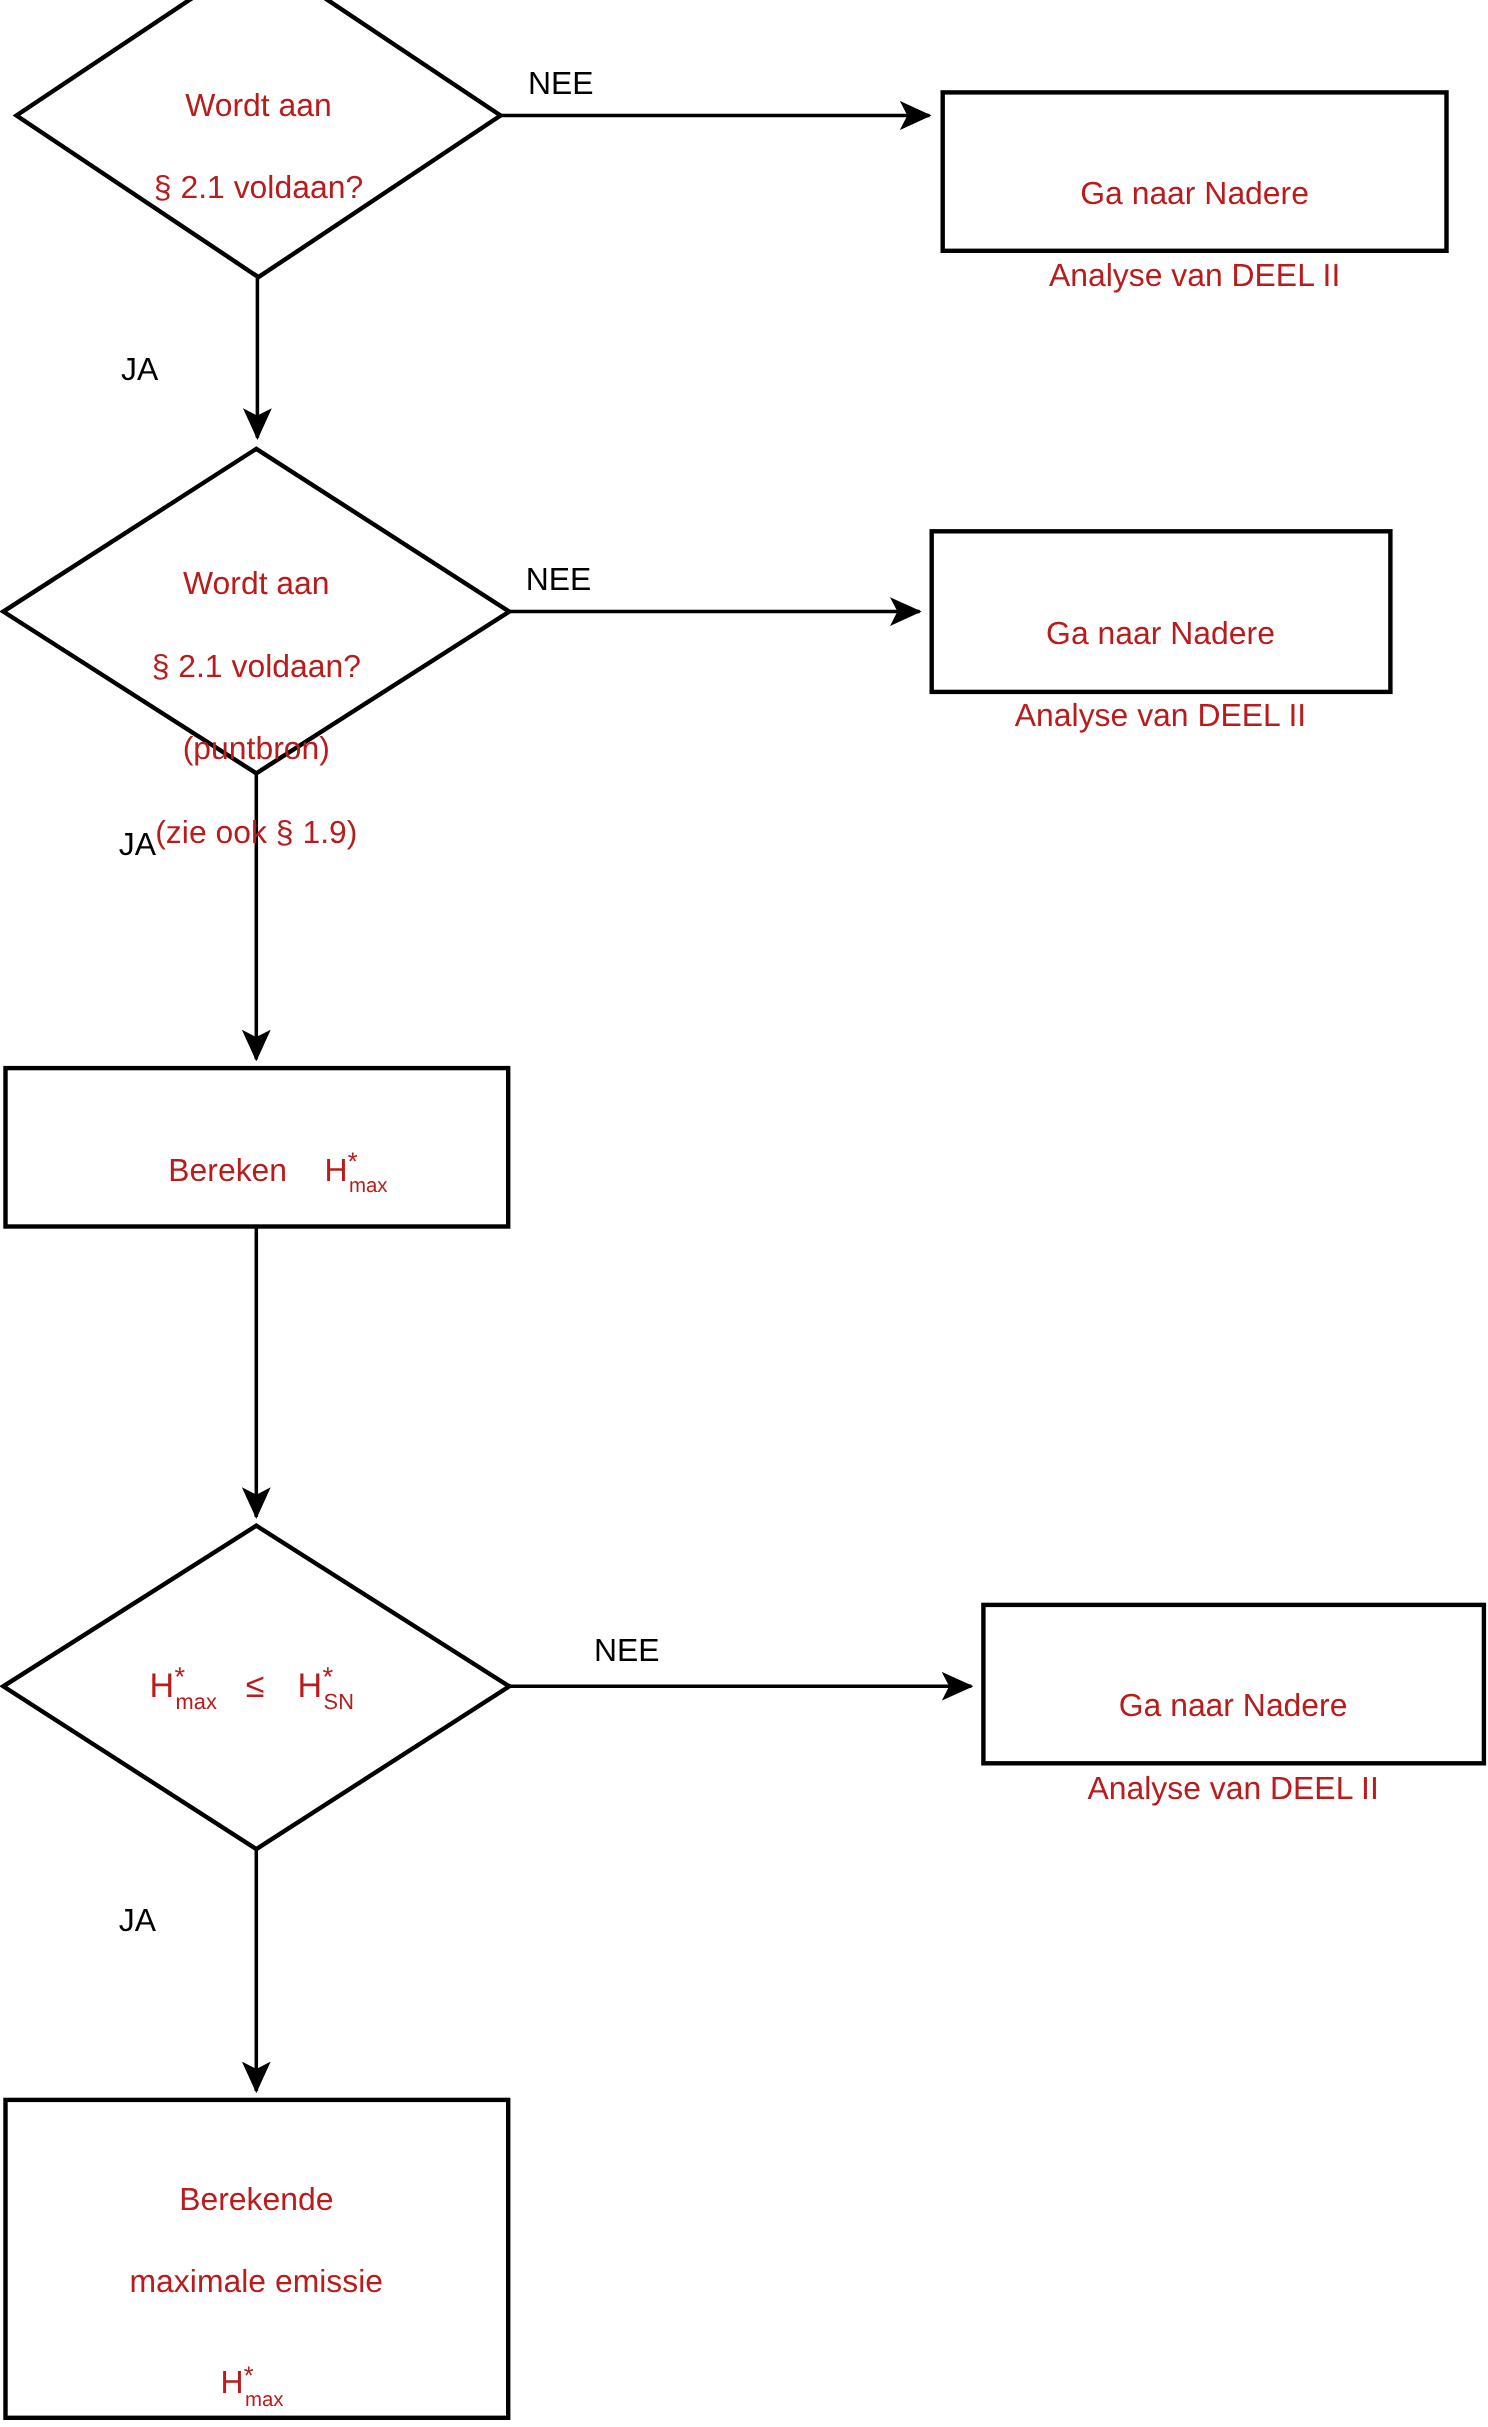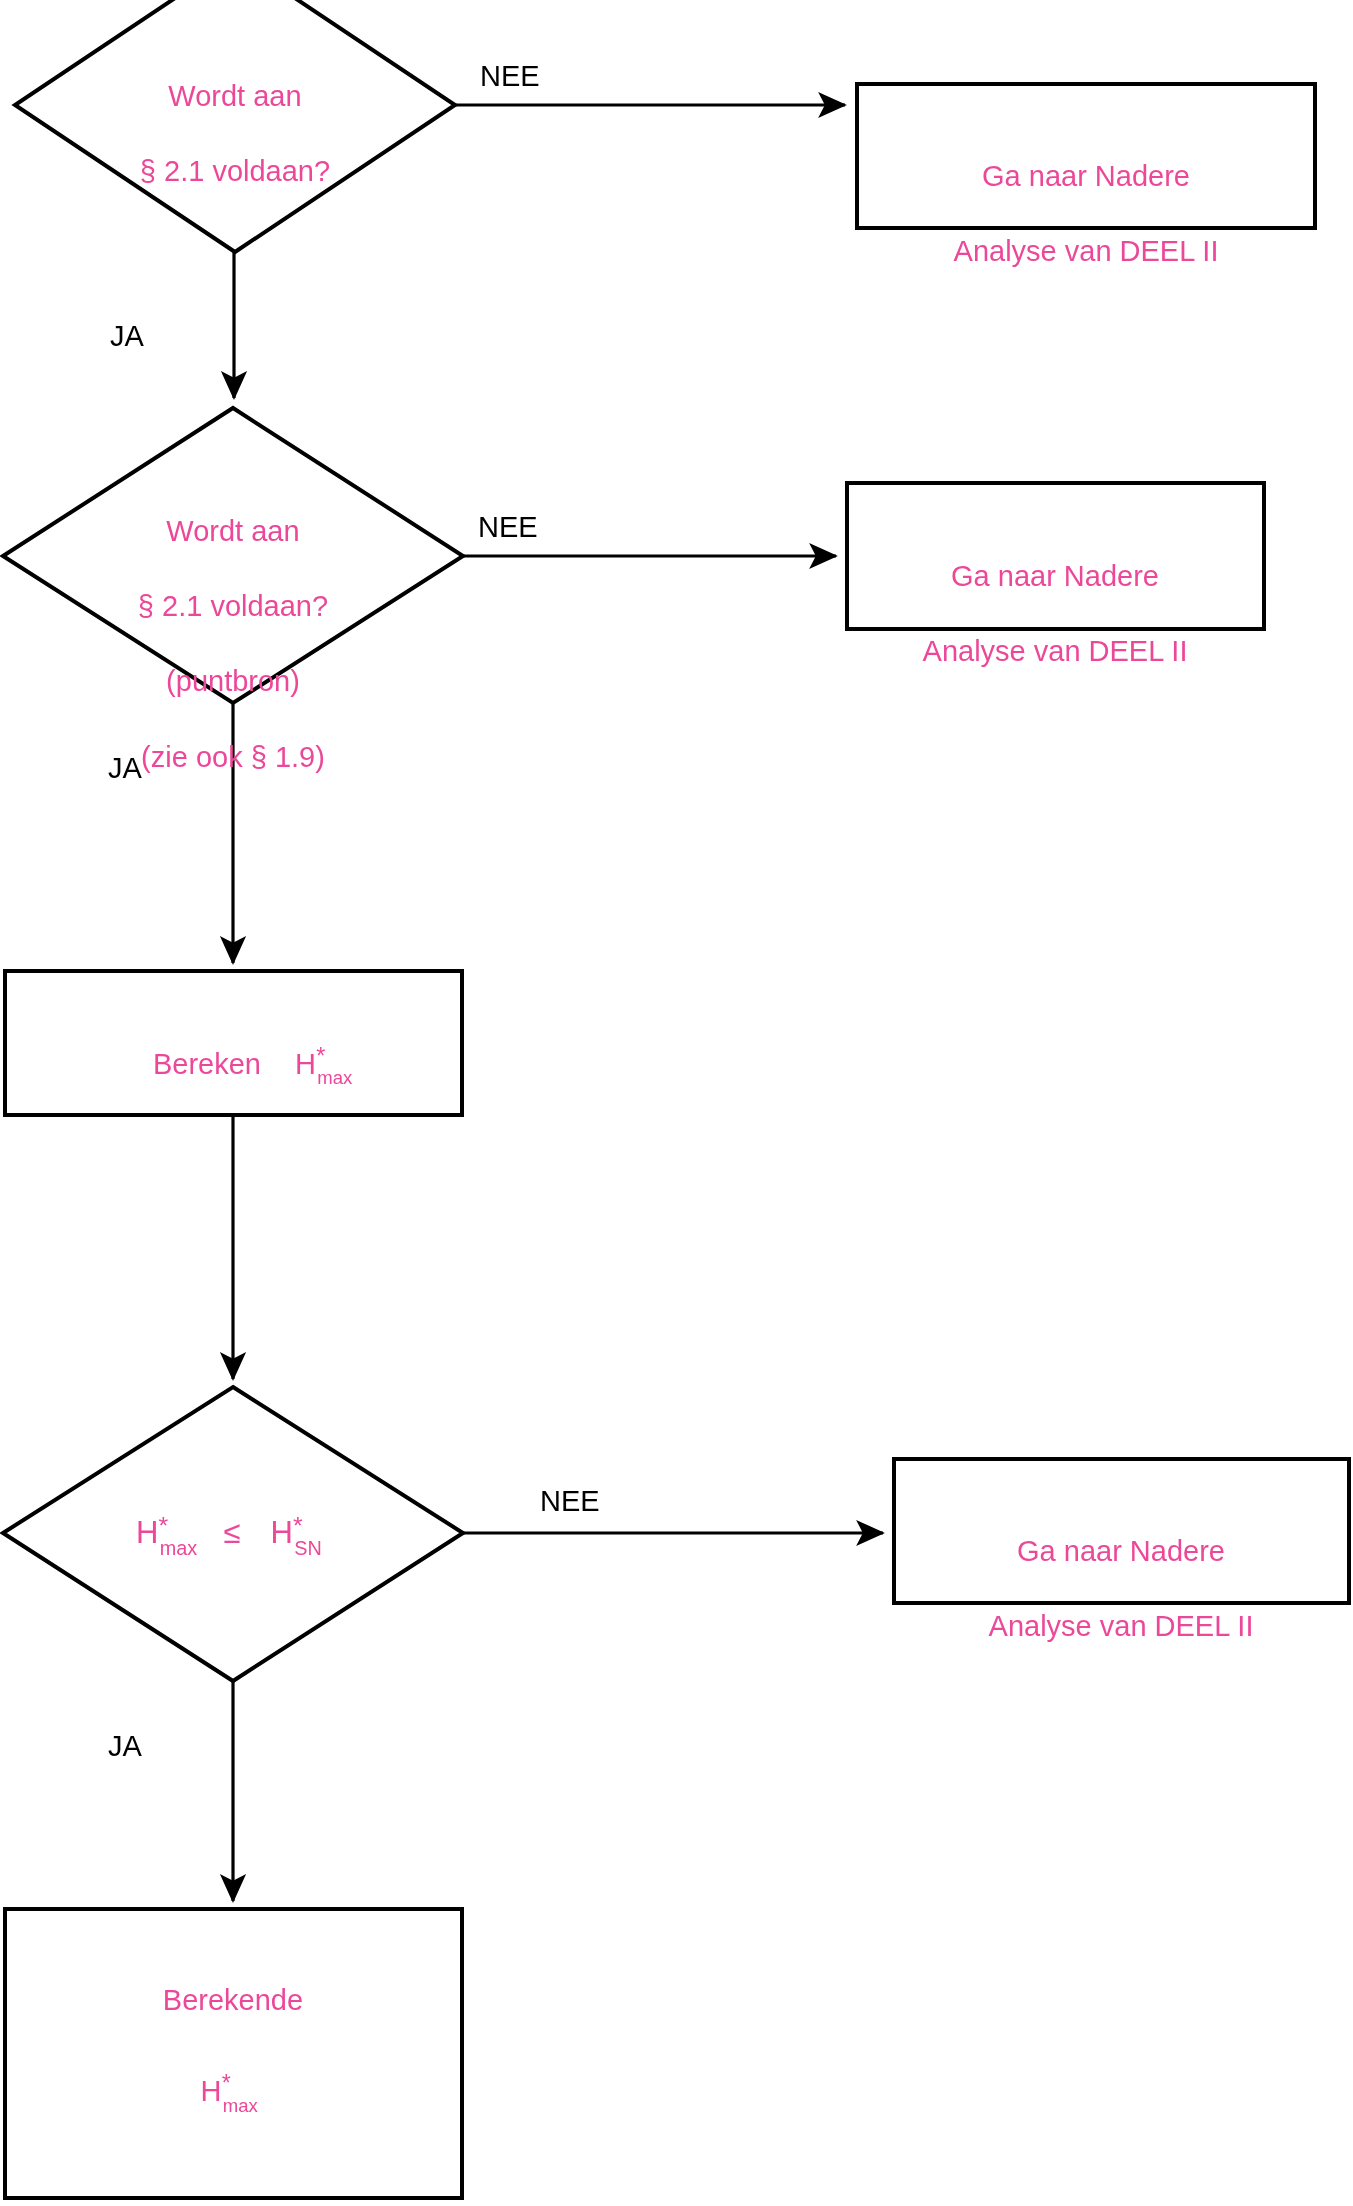--- a/index.html
+++ b/index.html
@@ -21,21 +21,21 @@
     left: 0;
     top: 0;
     width: 1353px;
     height: 2206px;
   }
   .node-text {
     position: absolute;
     text-align: center;
     line-height: 1.30;
     font-size: 29px;
-    color: #ec4899;
+    color: #b91c1c;
     white-space: pre-line;
     pointer-events: none;
   }
   .edge-label {
     position: absolute;
     font-size: 29px;
     color: #000;
     text-align: left;
   }
   
@@ -157,18 +157,19 @@
     <div>Ga naar Nadere</div>
     <div>Analyse van DEEL II</div>
   </div>
 
   <div class="edge-label" style="left:540px; top:1485px; width:140px;">NEE</div>
 
   <div class="edge-label" style="left:108px; top:1730px; width:100px;">JA</div>
 
   <div class="node-text final-text">
     <div>Berekende</div>
+    <div>maximale emissie</div>
     <div style="margin-top:10px; margin-bottom:6px;"><span class="var"><span class="base">H</span><span class="sup-star">*</span><span class="sub-idx">max</span></span></div>
     
     
   </div>
 
 </div>
 
 </body></html>

